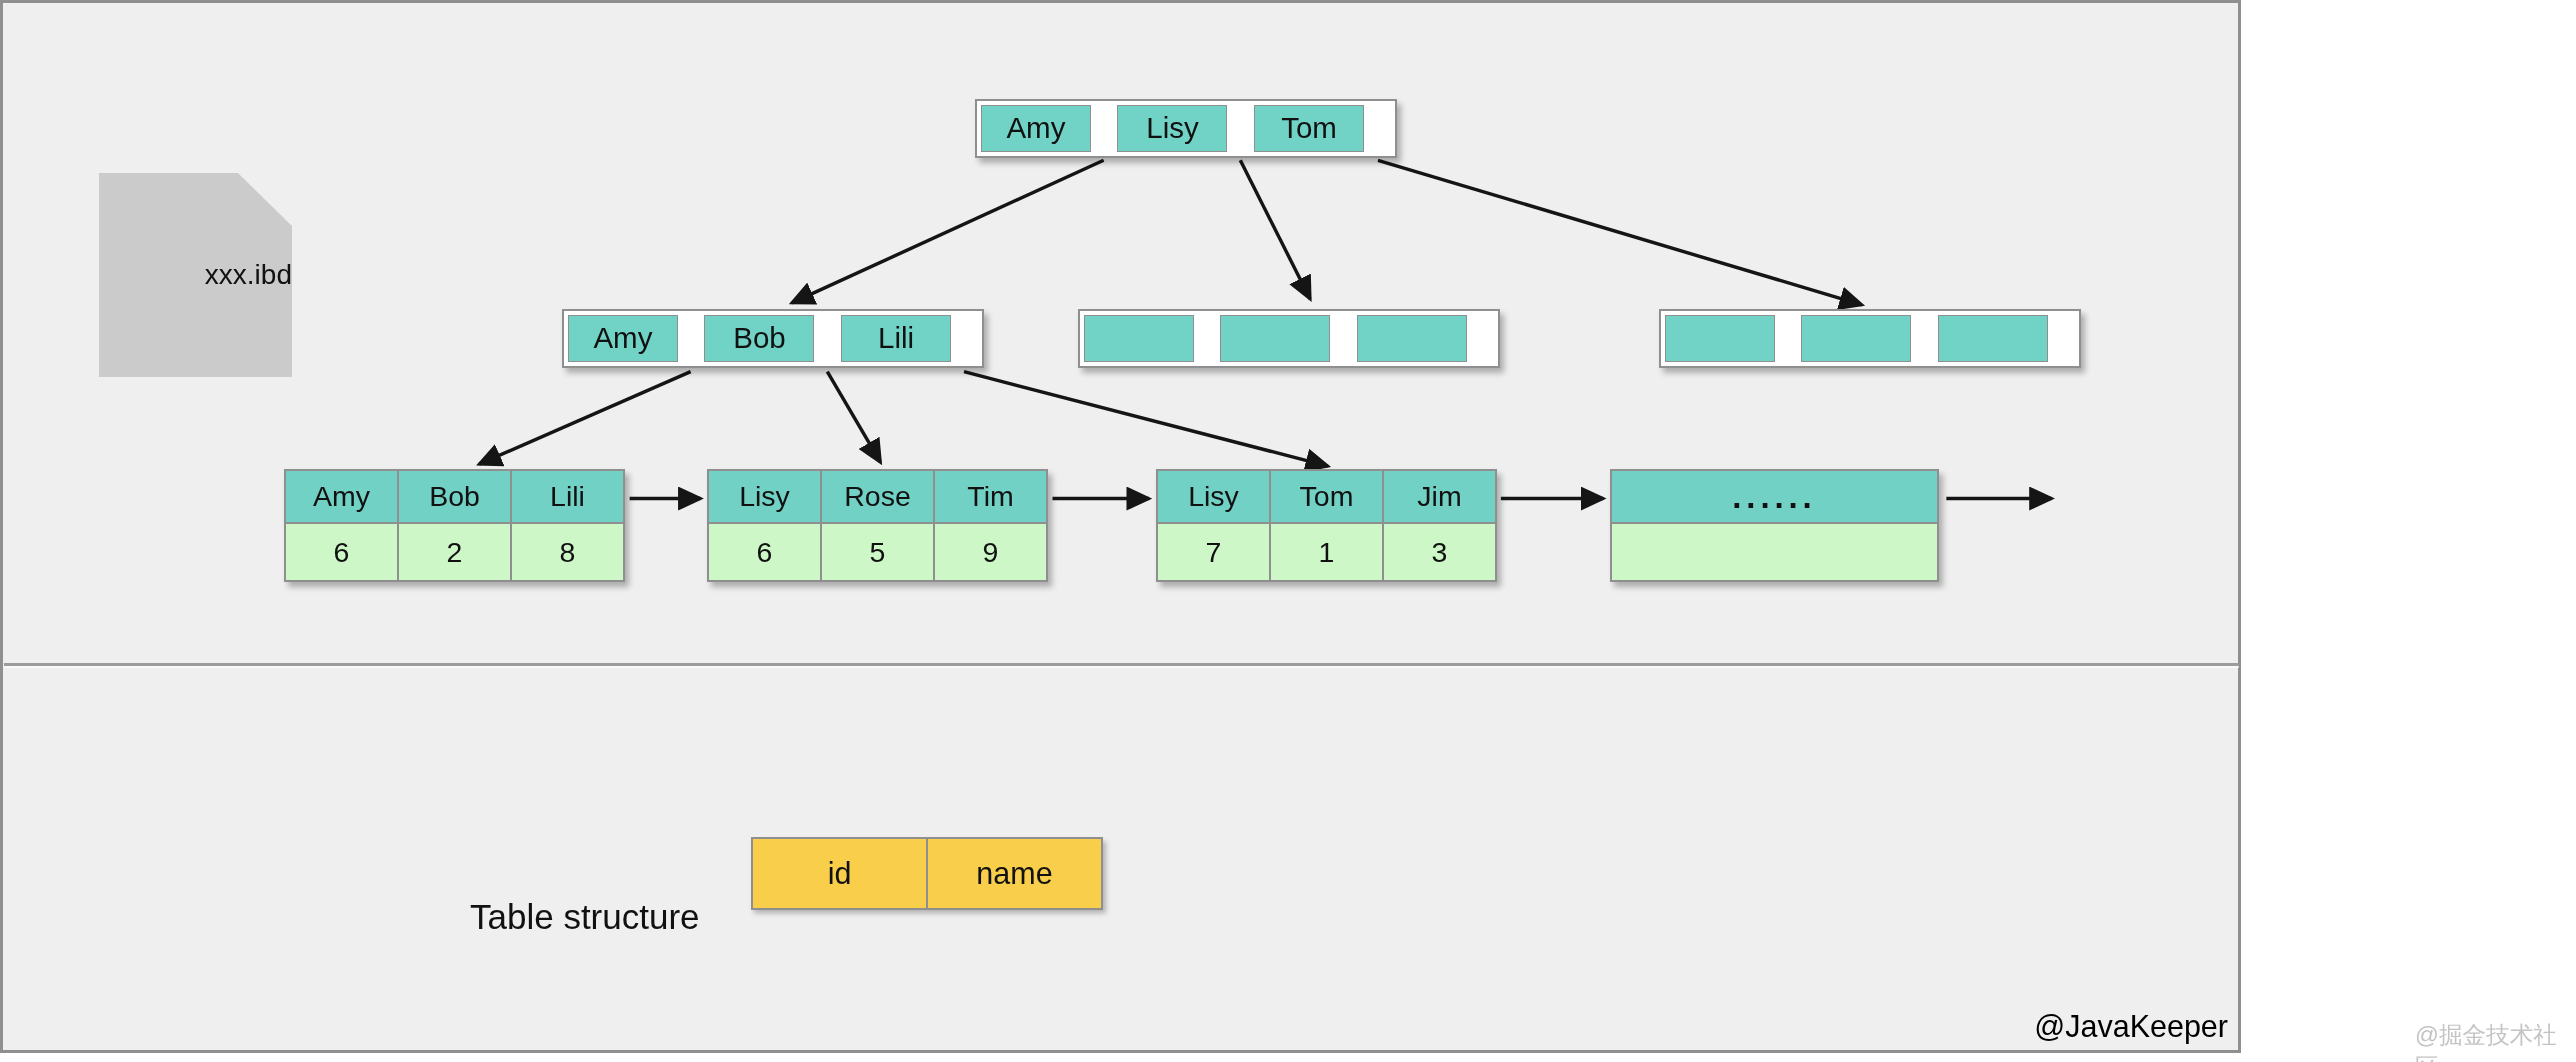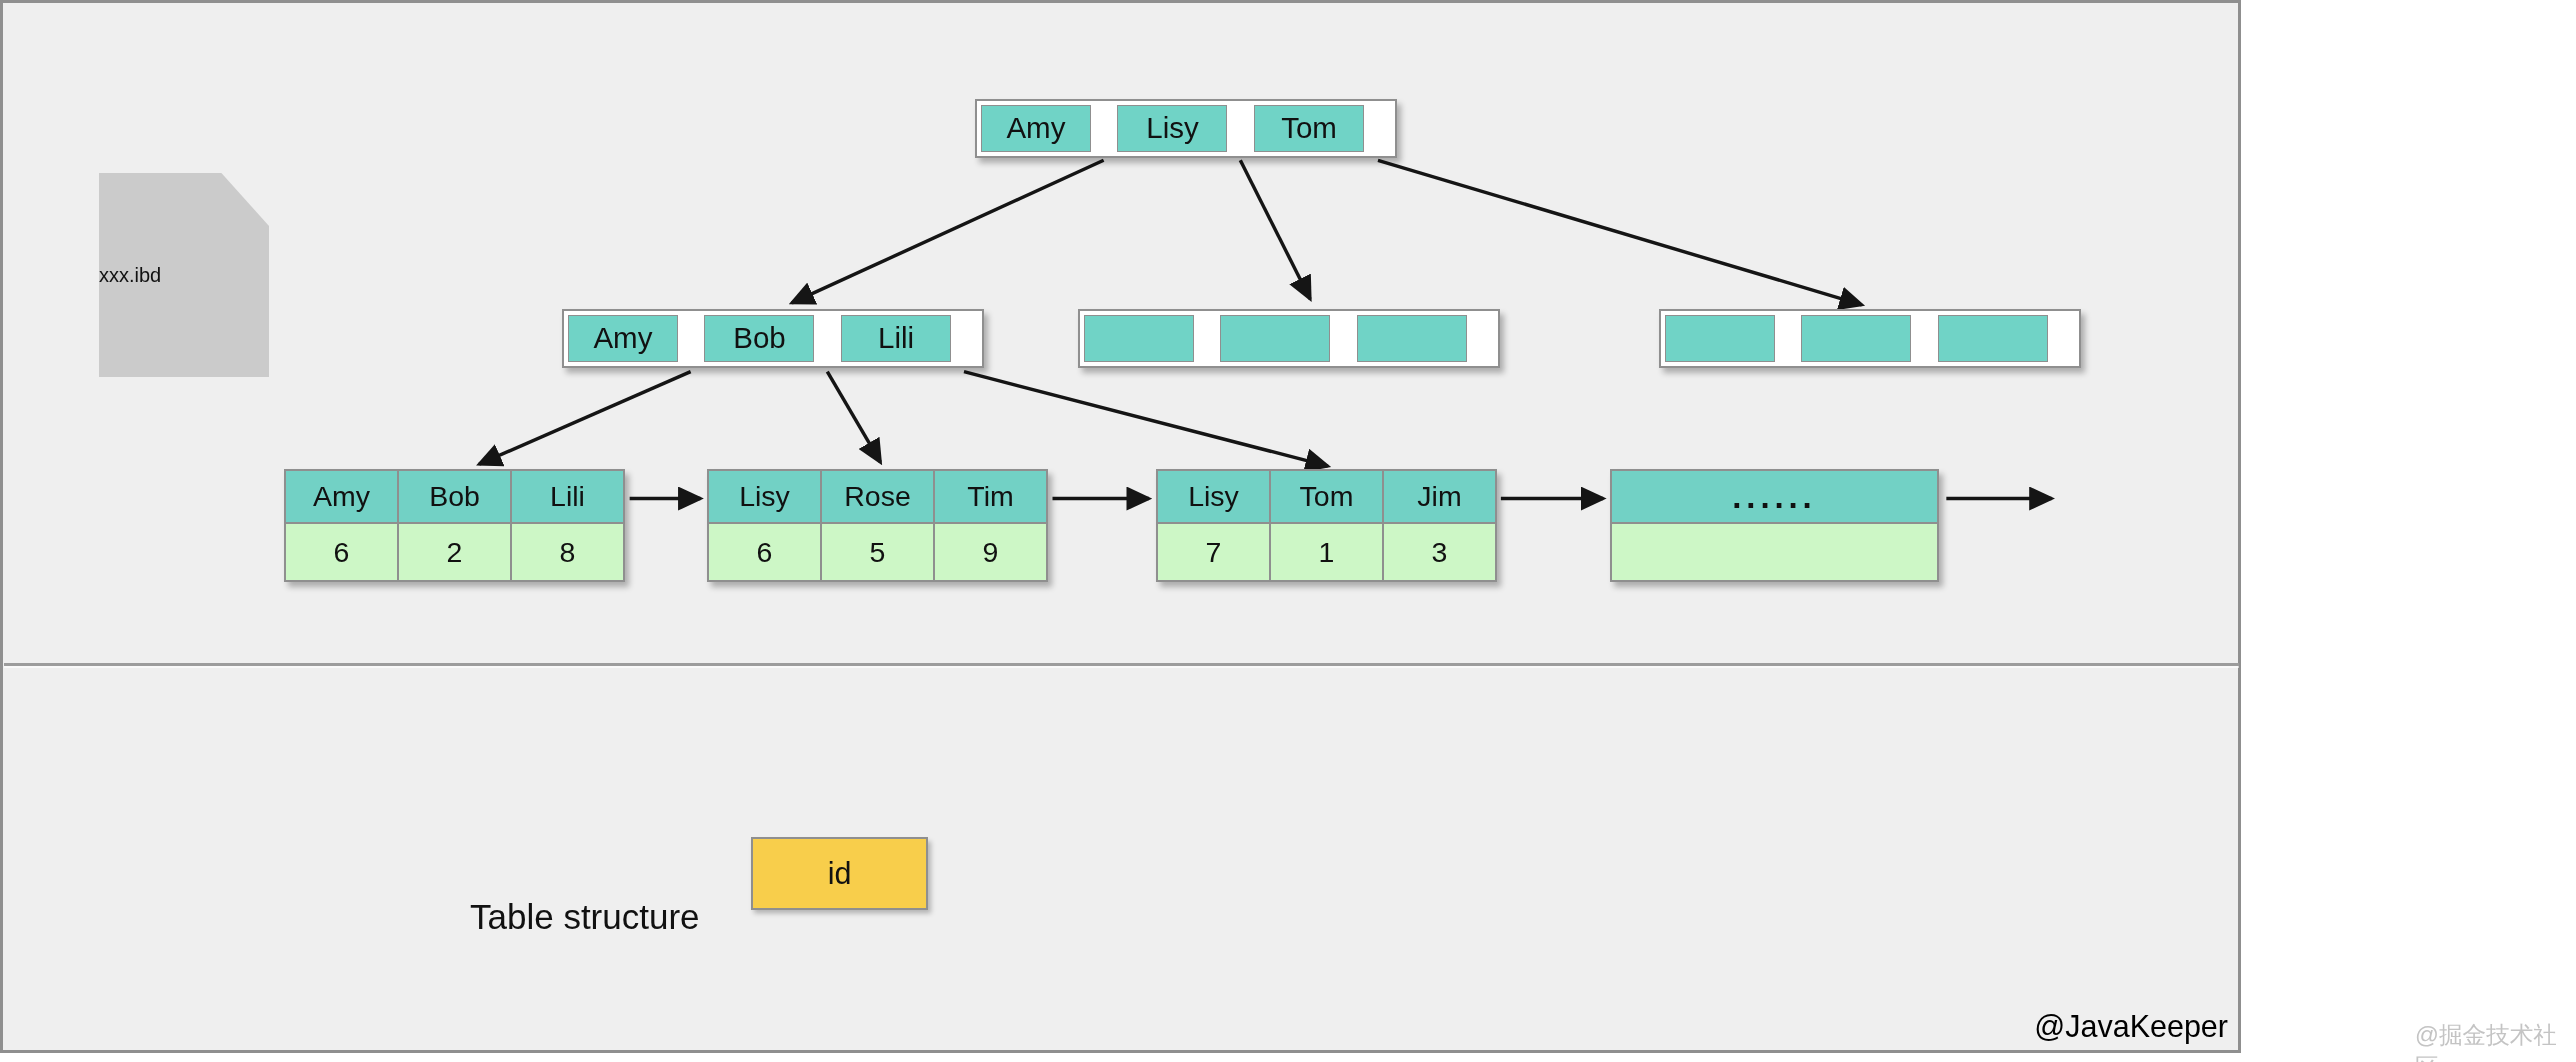--- a/index.html
+++ b/index.html
@@ -61,25 +61,25 @@
   }
   .leaf .hv {
     height: 56px; background: var(--green, #cdf7c6);
     display: flex; align-items: center; justify-content: center;
     font-size: 28.5px;
   }
   .leaf .ellipsis { font-size: 33px; font-weight: bold; letter-spacing: 4.9px; }
 
   
   .file {
-    position: absolute; left: 99px; width: 170px;
+    position: absolute; left: 99px; width: 193px;
     background: #cbcbcb;
     clip-path: polygon(0 0, 72% 0, 100% 26%, 100% 100%, 0 100%);
-    display: flex; align-items: center; justify-content: flex-start;
-    font-size: 20px;
+    display: flex; align-items: center; justify-content: flex-end;
+    font-size: 28px;
   }
   .file.ibd { top: 173px; height: 204px; }
   .file.frm { top: 771px; height: 200px; }
 
   .tbl-label {
     position: absolute; left: 470px; top: 897px;
     font-size: 35px;
   }
   .tbl {
     position: absolute; left: 751px; top: 837px;
@@ -202,19 +202,20 @@
   </div>
 
   <div class="leaf single" style="left:1610px; top:469px;">
     <div class="hk ellipsis">......</div>
     <div class="hv"></div>
   </div>
 
   <div class="tbl-label">Table structure</div>
   <div class="tbl">
     <div class="col">id</div>
+    <div class="col">name</div>
   </div>
 
   <div class="wm-author">@JavaKeeper</div>
   <div class="wm-site">@掘金技术社区</div>
 
 </div>
 
 
 </body></html>

